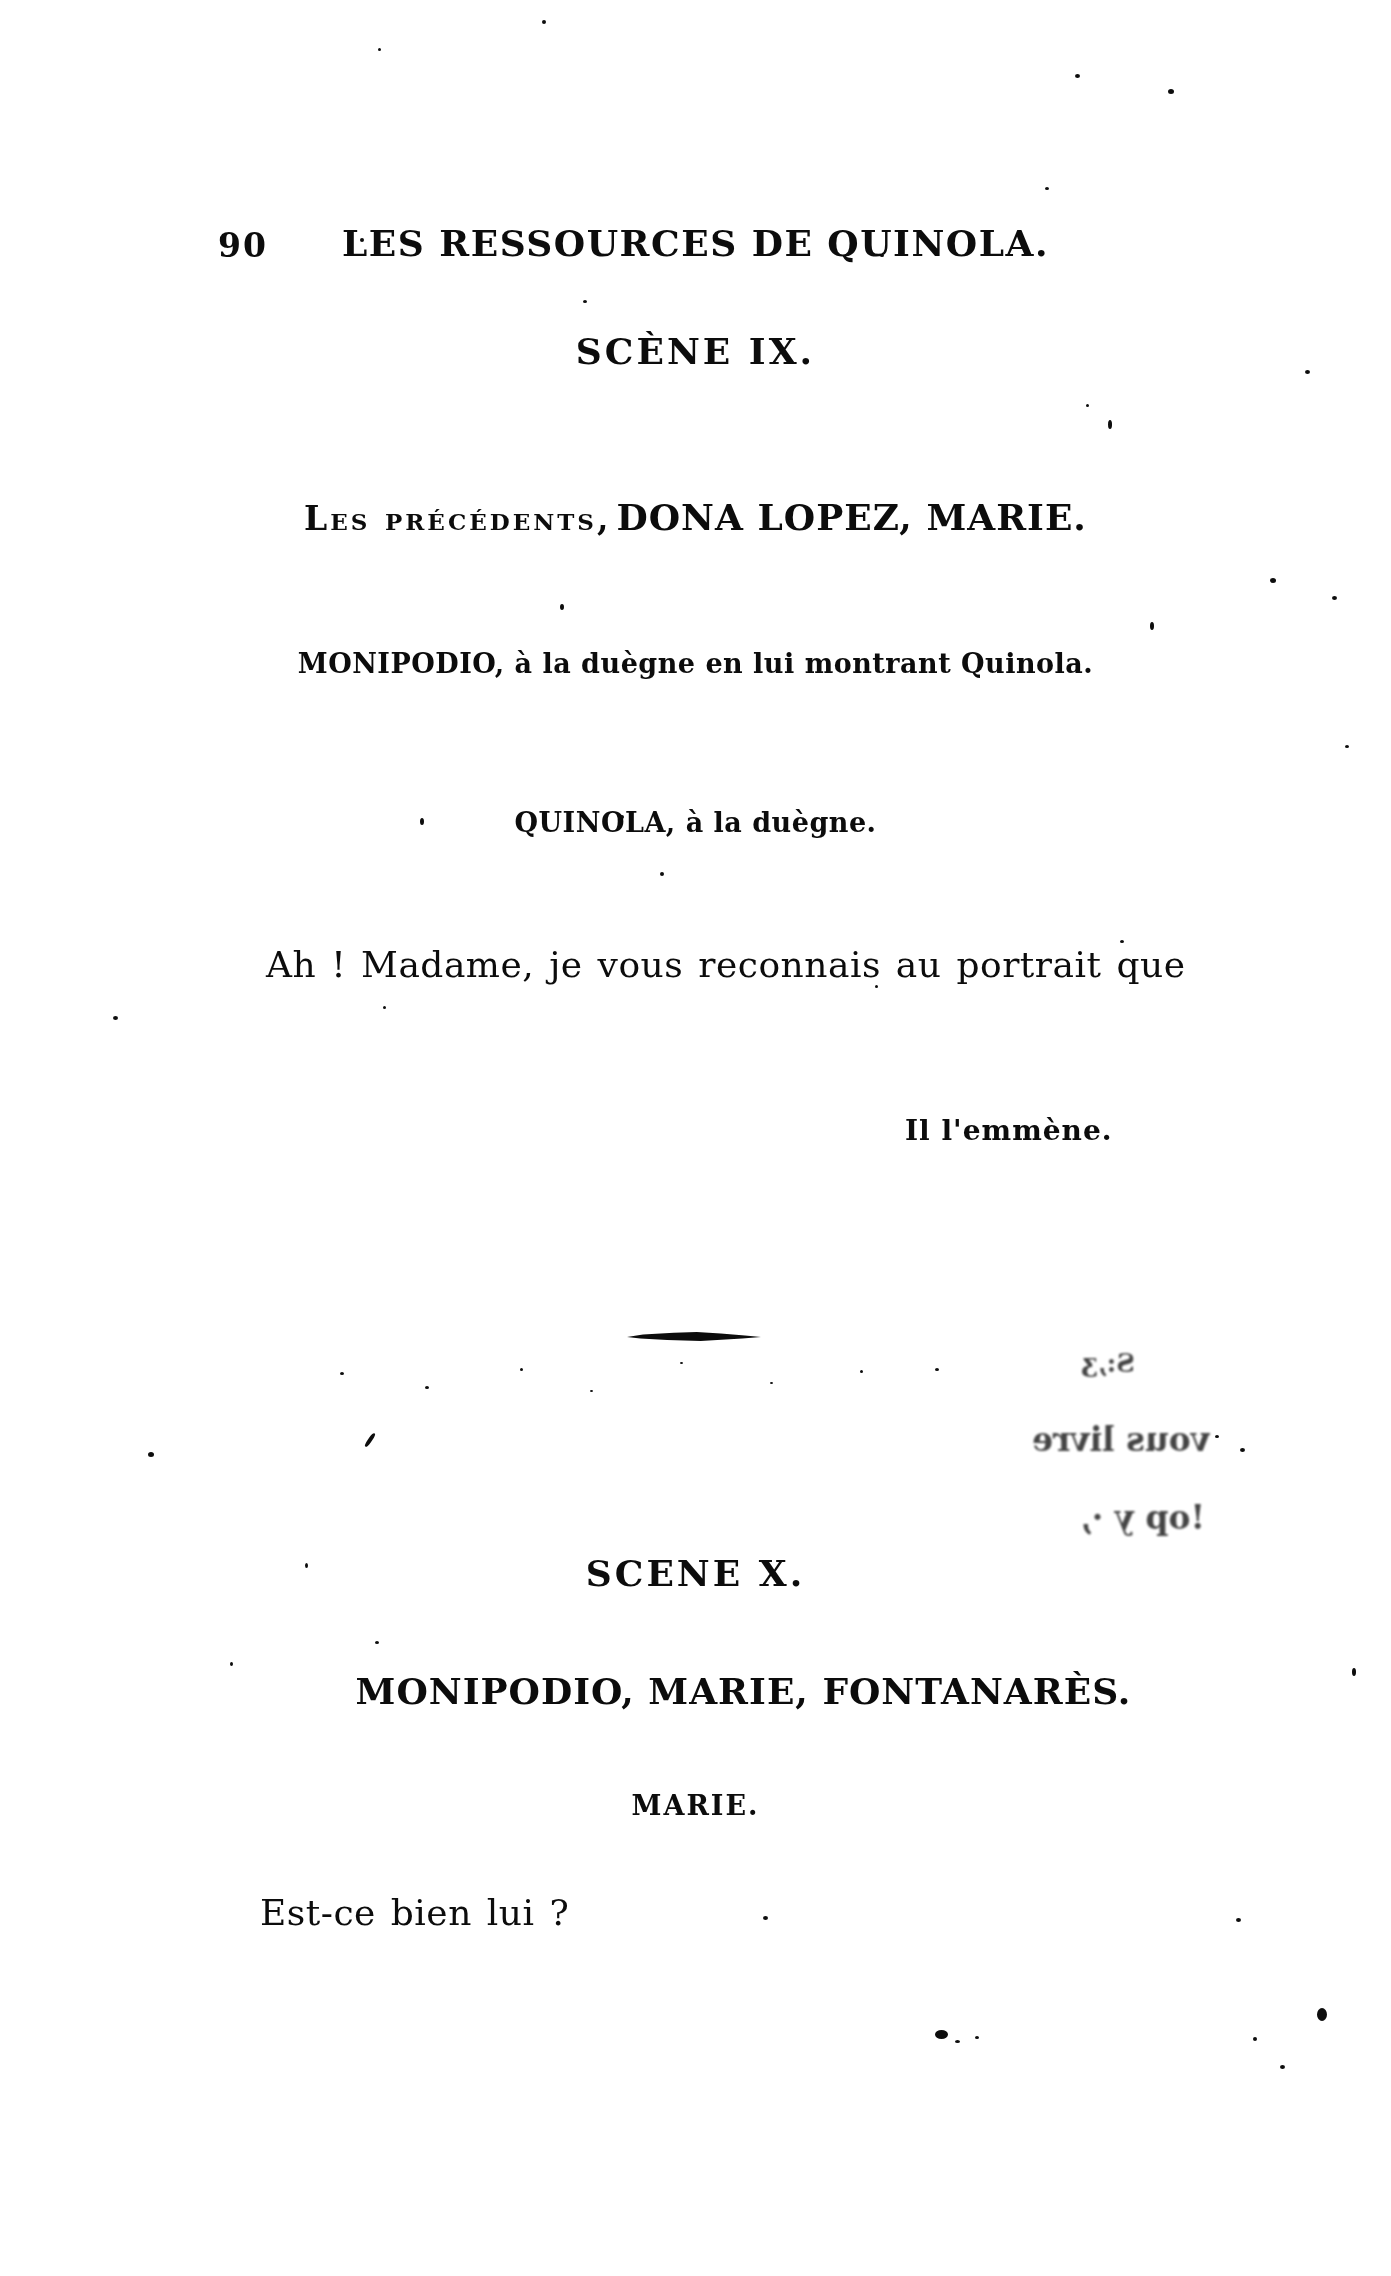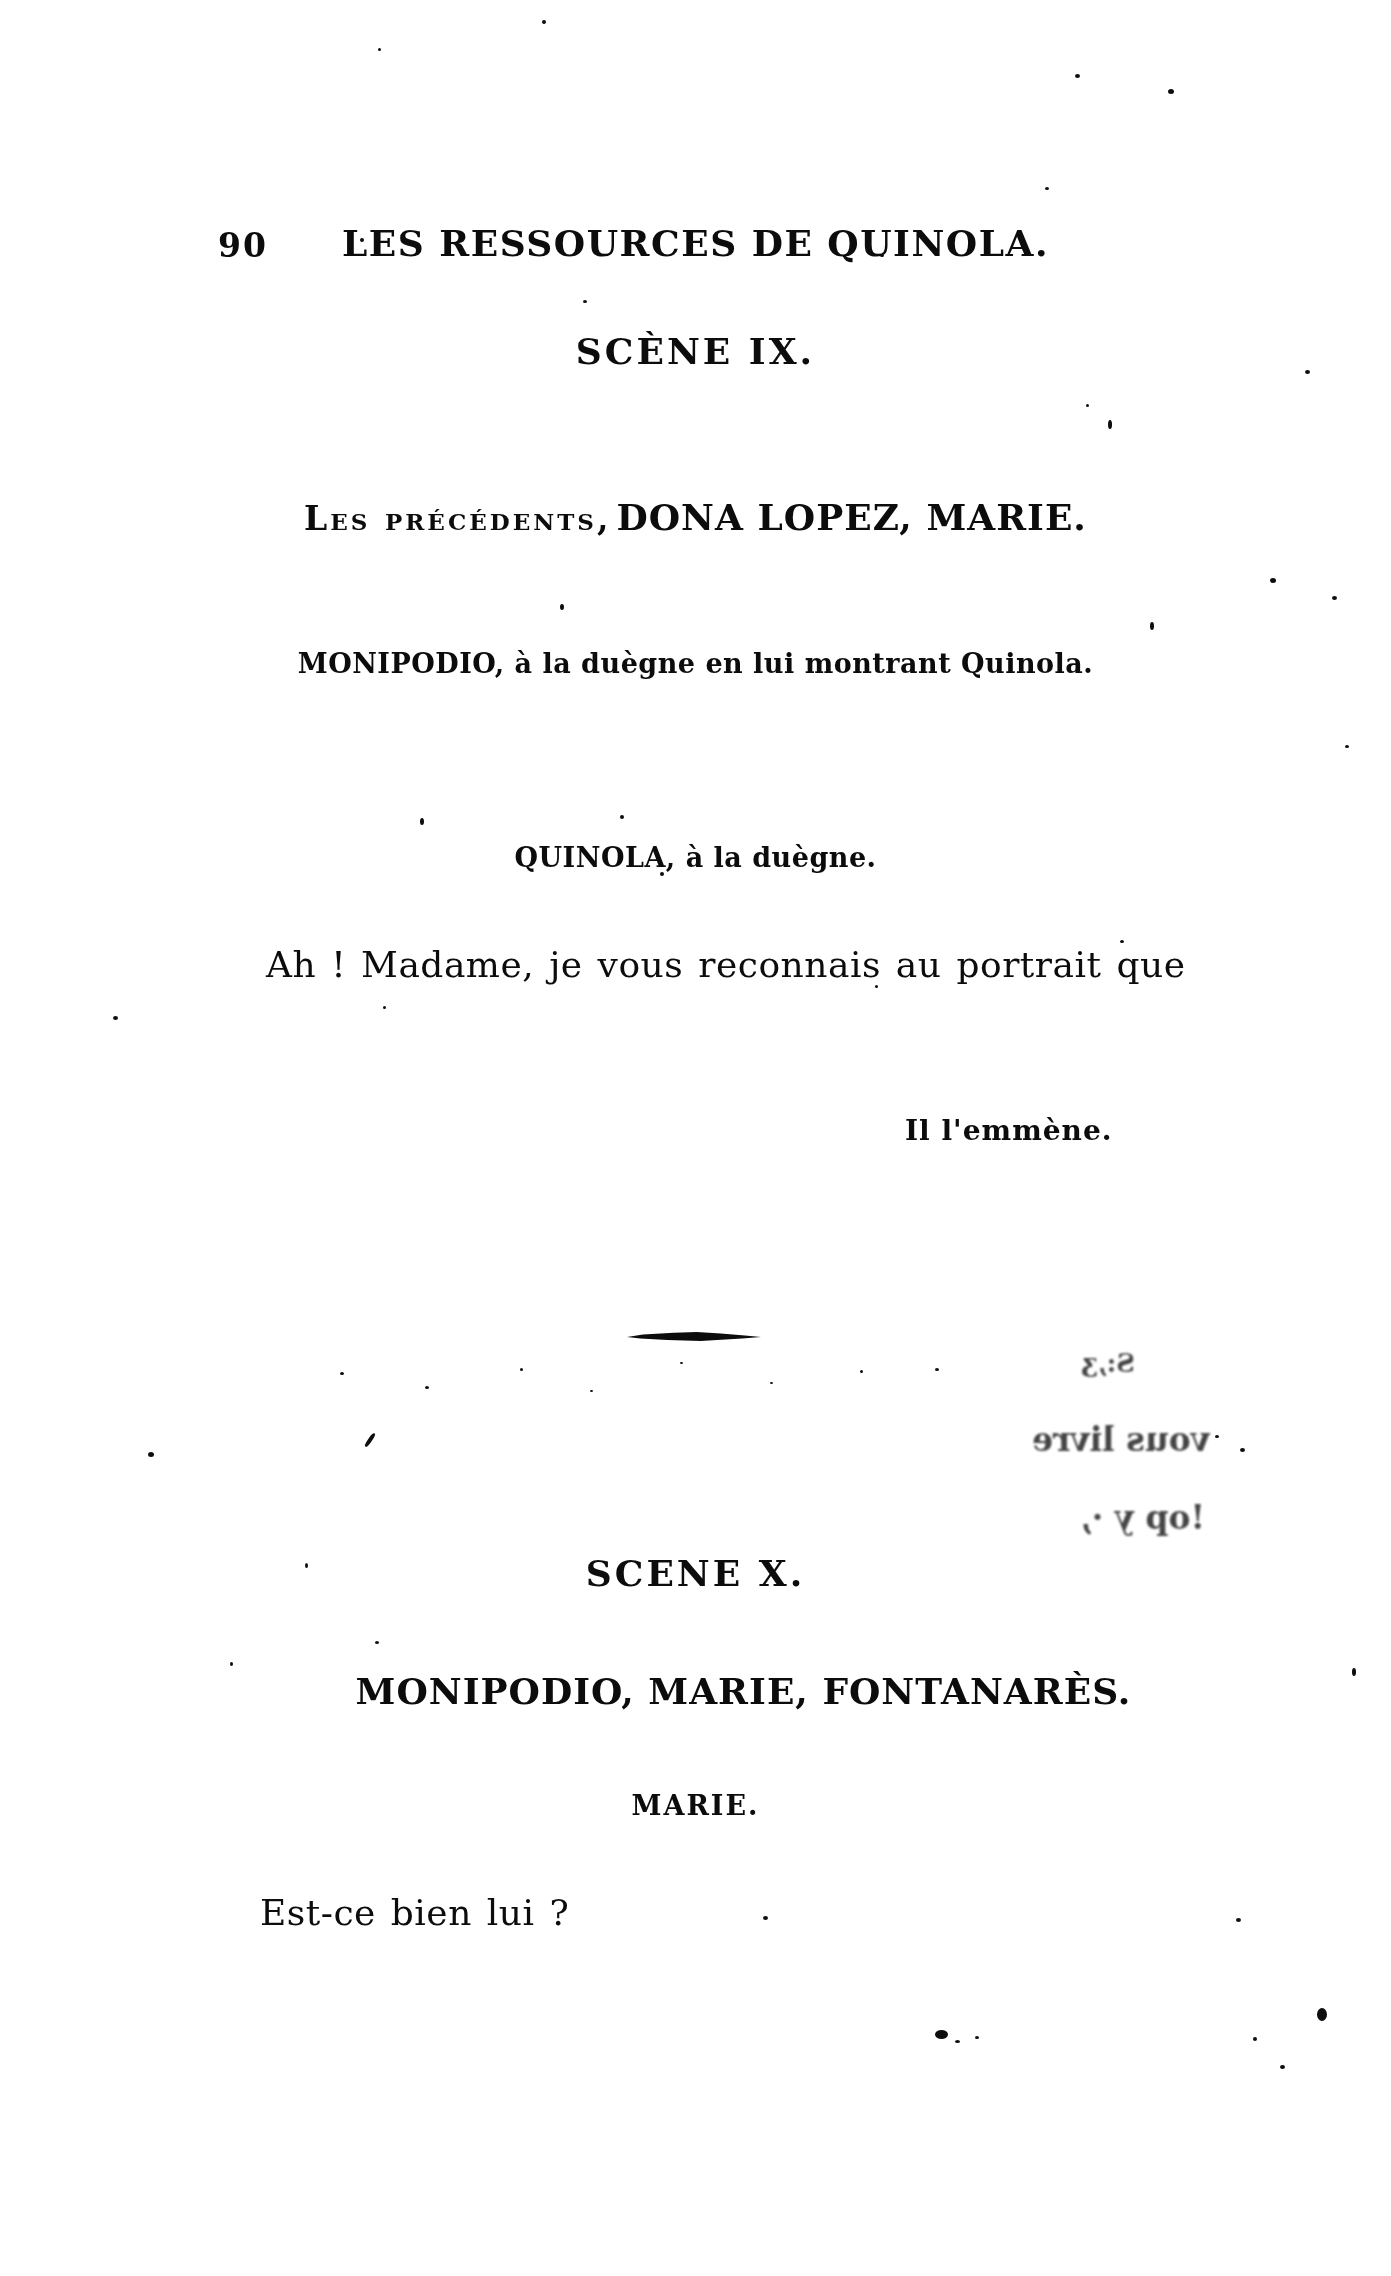--- a/index.html
+++ b/index.html
@@ -59,21 +59,21 @@
   <div class="abs centered scene-head" style="top:330px;">SCÈNE IX.</div>
 
   <div class="abs centered cast-line" style="top:496px;">
     <span class="cast-old">Les précédents,</span>
     <span class="cast-new">DONA LOPEZ, MARIE.</span>
   </div>
 
   <div class="abs centered direction" style="top:648px;">MONIPODIO, à la duègne en lui montrant Quinola.</div>
 
 
-  <div class="abs centered direction" style="top:842px;">QUINOLA, à la duègne.</div>
+  <div class="abs centered direction" style="top:807px;">QUINOLA, à la duègne.</div>
 
   <div class="abs body-line" style="left:266px;top:944px;">Ah ! Madame, je vous reconnais au portrait que</div>
 
   <div class="abs small-dir" style="left:905px;top:1114px;">Il l'emmène.</div>
 
   <div class="abs divider" style="left:627px;top:1332px;width:134px;height:9px;"></div>
 
   <div class="abs ghost" style="left:1040px;top:1348px;font-size:26px;width:95px;">S:,ʒ</div>
   <div class="abs ghost" style="left:930px;top:1420px;font-size:33px;width:280px;">vous livre</div>
   <div class="abs ghost" style="left:940px;top:1498px;font-size:33px;width:265px;">!op  y  ·,</div>

